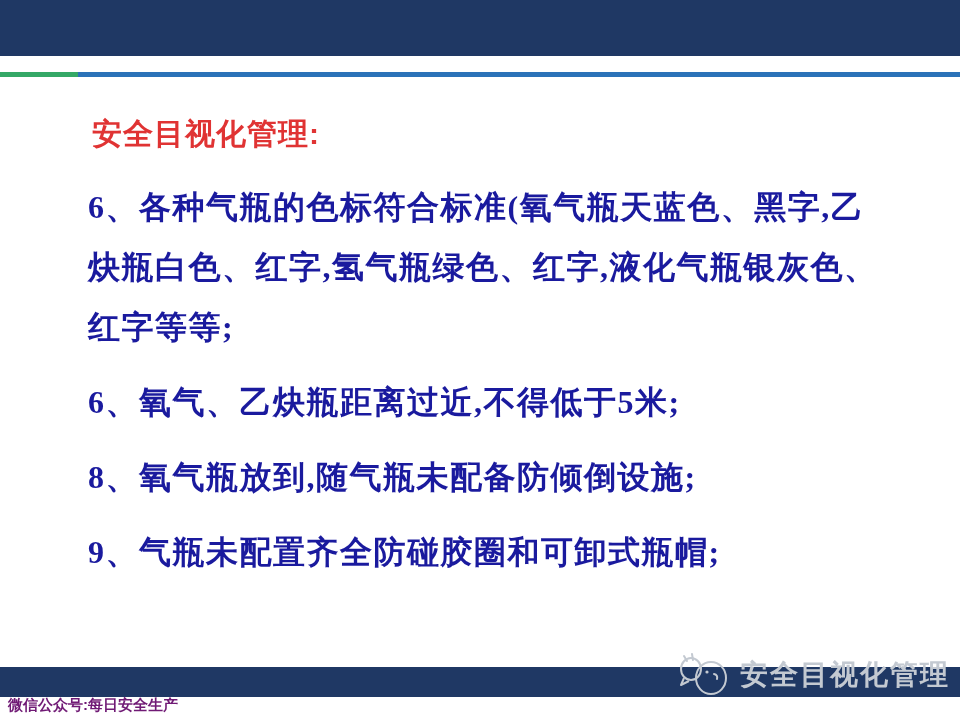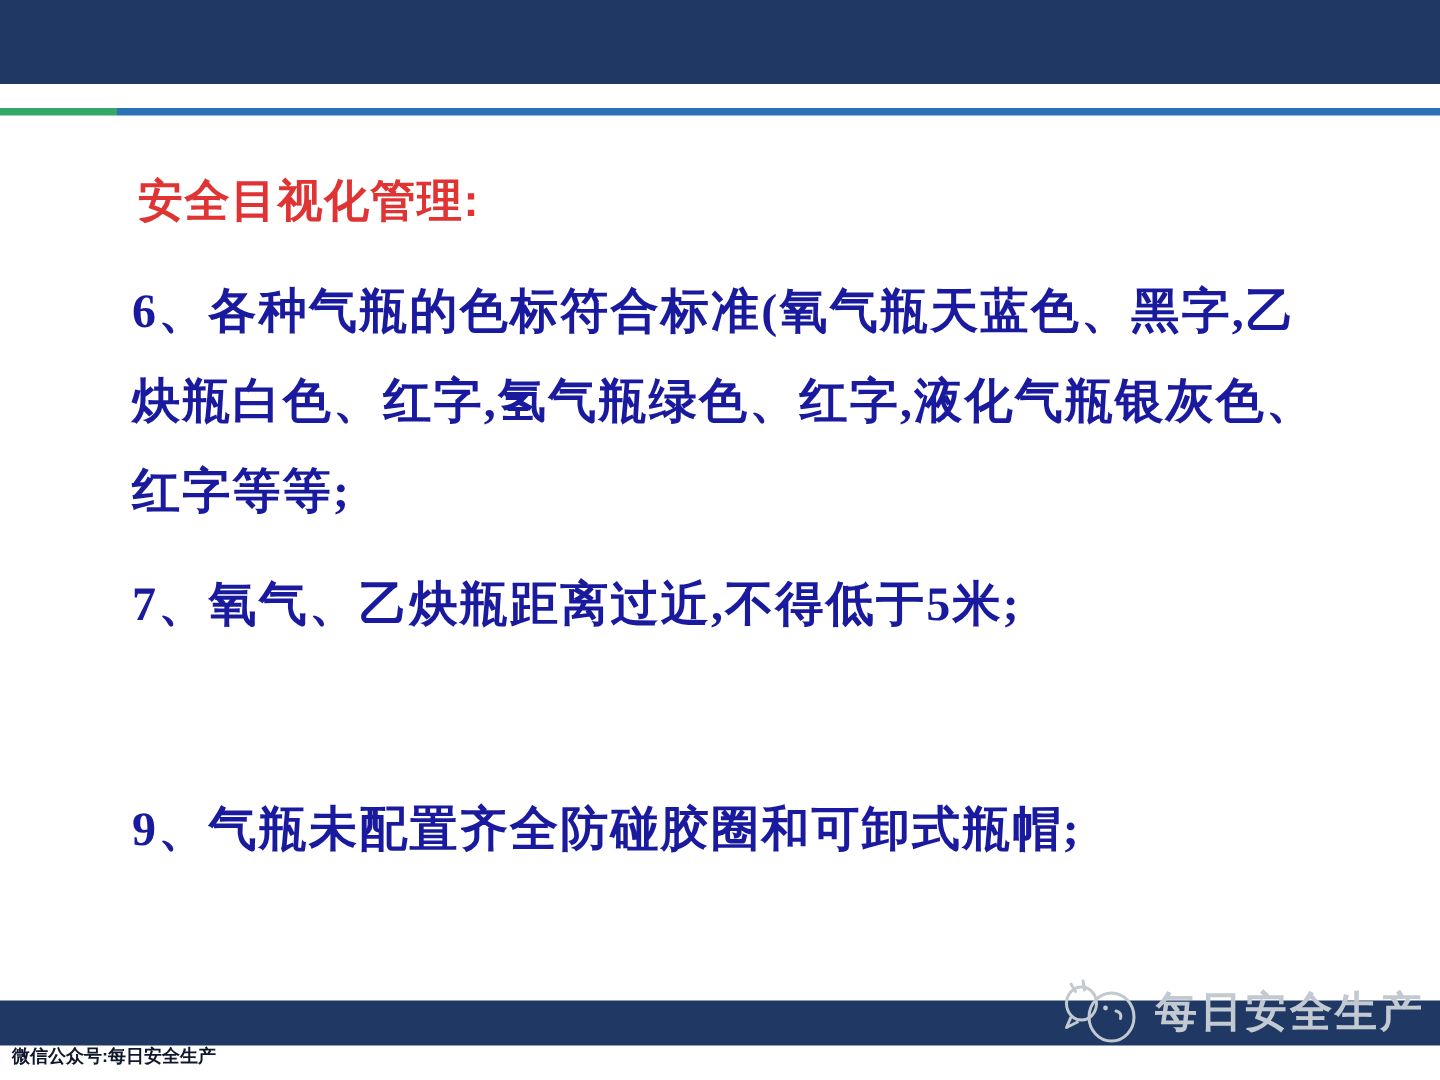--- a/index.html
+++ b/index.html
@@ -35,21 +35,21 @@
     display:flex;align-items:center;gap:10px;
   }
   .watermark-logo{width:52px;height:46px;display:block;}
   .watermark-text{
     font-size:28px;font-weight:bold;color:#c3c9d1;letter-spacing:2px;
     font-family:"Liberation Sans", sans-serif;white-space:nowrap;
   }
 
   .footer-text{
     position:absolute;left:8px;top:696px;margin:0;z-index:6;
-    font-size:12px;font-weight:bold;color:#0f172a;white-space:nowrap;
+    font-size:15px;font-weight:bold;color:#701a75;white-space:nowrap;
     font-family:"Liberation Sans", sans-serif;
   }
 </style>
 </head>
 <body>
 
 <div class="slide">
 
   <div class="top-bar"></div>
 
@@ -57,34 +57,35 @@
     <div class="seg-green"></div>
     <div class="seg-blue"></div>
   </div>
 
   <h1 class="heading">安全目视化管理:</h1>
 
   <p class="bline l1">6、各种气瓶的色标符合标准(氧气瓶天蓝色、黑字,乙</p>
   <p class="bline l3">红字等等;</p>
   <p class="bline l2">炔瓶白色、红字,氢气瓶绿色、红字,液化气瓶银灰色、</p>
 
-  <p class="bline l4">7、氧气、乙炔瓶距离过近,不得低于5米;</p>
+  <p class="bline l4">6、氧气、乙炔瓶距离过近,不得低于5米;</p>
+  <p class="bline l5">8、氧气瓶放到,随气瓶未配备防倾倒设施;</p>
   <p class="bline l6">9、气瓶未配置齐全防碰胶圈和可卸式瓶帽;</p>
 
   <div class="bottom-bar"></div>
 
   <div class="watermark">
     <span>
       <svg class="watermark-logo" viewBox="0 0 52 46" fill="none">
         <path d="M6 4 L9 9 M14 2 L15 8" stroke="#c3c9d1" stroke-width="2" stroke-linecap="round"></path>
         <ellipse cx="13" cy="17" rx="10" ry="11" stroke="#c3c9d1" stroke-width="2"></ellipse>
         <path d="M6 26 L3 33 L11 29" stroke="#c3c9d1" stroke-width="2" stroke-linejoin="round"></path>
         <ellipse cx="33" cy="26" rx="15" ry="16" stroke="#c3c9d1" stroke-width="2"></ellipse>
         <circle cx="29" cy="20" r="1.6" fill="#c3c9d1"></circle>
         <path d="M36 22 q4 1 3 5" stroke="#c3c9d1" stroke-width="2" stroke-linecap="round"></path>
       </svg>
     </span>
-    <span class="watermark-text">每日安全生产</span>
+    <span class="watermark-text">安全目视化管理</span>
   </div>
 
   <p class="footer-text">微信公众号:每日安全生产</p>
 
 </div>
 
 </body></html>

